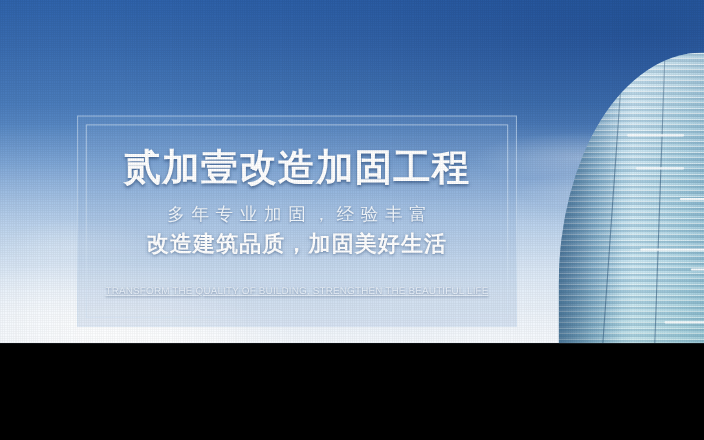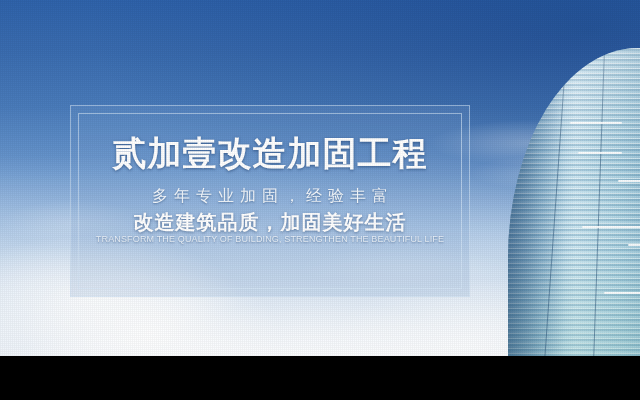--- a/index.html
+++ b/index.html
@@ -3,21 +3,21 @@
 <meta charset="utf-8">
 <style>
   html, body {
     margin: 0;
     padding: 0;
     background: #000;
   }
   #banner {
     position: relative;
     width: 640px;
-    height: 356px;
+    height: 312px;
     overflow: hidden;
     font-family: "Liberation Sans", "DejaVu Sans", sans-serif;
     background: #3f6fb0;
   }
 
   
   .sky {
     position: absolute;
     inset: 0;
     background:
@@ -192,28 +192,29 @@
     margin-top: 8px;
     color: #ffffff;
     font-size: 20px;
     font-weight: bold;
     letter-spacing: 1px;
     line-height: 1;
     text-shadow: 0 1px 3px rgba(20,50,95,0.5);
     white-space: nowrap;
   }
   .eng {
-    margin-top: 3px;
+    margin-top: 28px;
     color: #e7eff8;
     font-size: 9px;
     font-weight: normal;
     letter-spacing: 0.15px;
     line-height: 1;
     text-shadow: 0 1px 2px rgba(20,50,95,0.45);
     white-space: nowrap;
+    text-decoration: underline;
   }
 
   .noise {
     position: absolute;
     inset: 0;
     pointer-events: none;
     opacity: .055;
     background-image:
       repeating-linear-gradient(0deg, rgba(0,0,0,.6) 0 1px, rgba(255,255,255,0) 1px 2px),
       repeating-linear-gradient(90deg, rgba(0,0,0,.6) 0 1px, rgba(255,255,255,0) 1px 2px);

